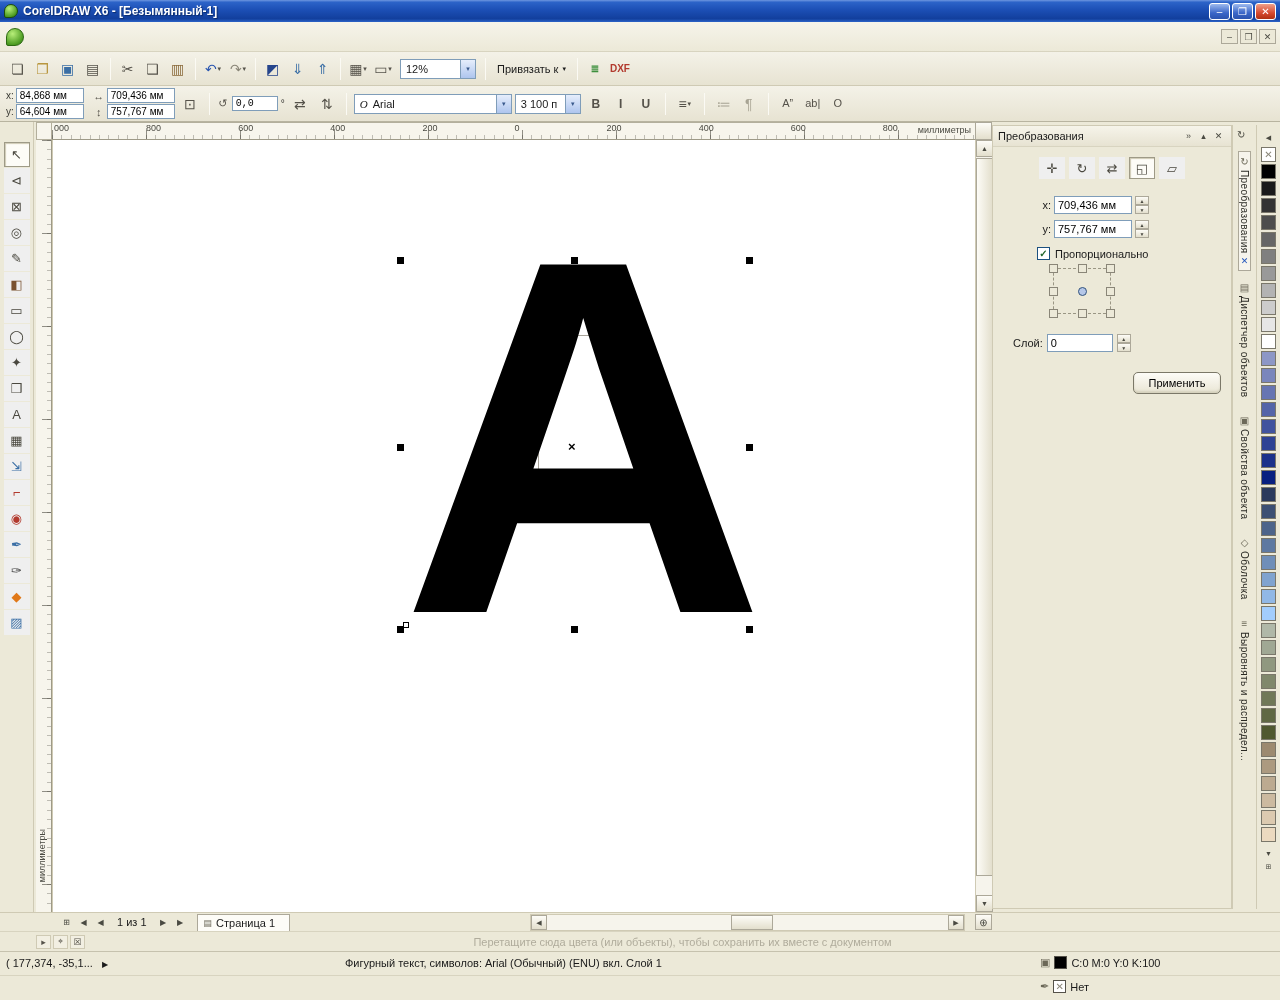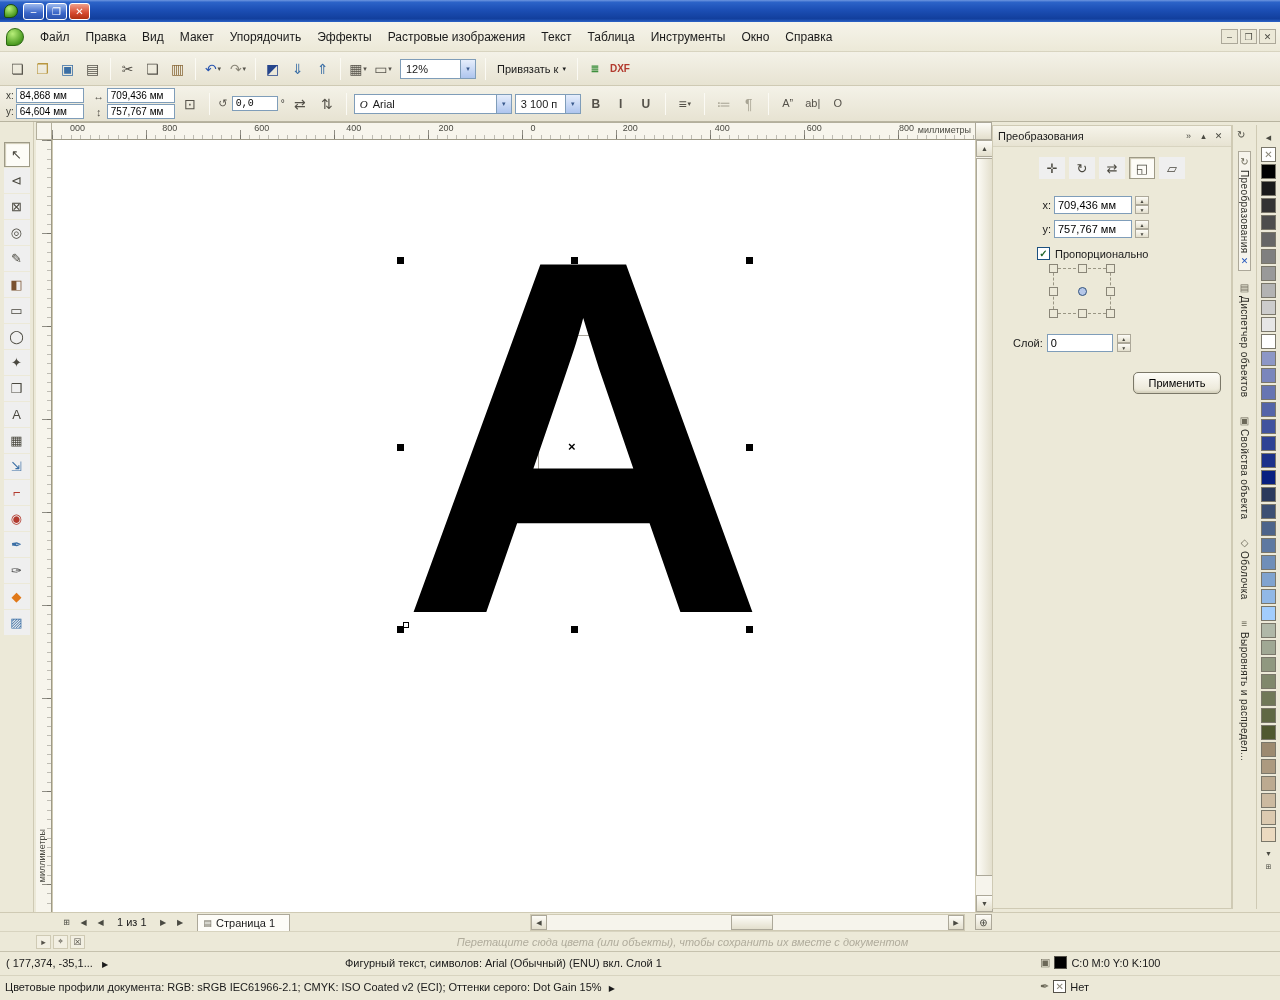--- a/index.html
+++ b/index.html
@@ -58,21 +58,21 @@
   
   #main { position:absolute; left:0; top:122px; width:1280px; height:790px; background:#ece9d8; }
   #ruler-corner { position:absolute; left:36px; top:0; width:16px; height:18px; background:#f7f5ec;
     border:1px solid #b3af9c; }
   #hruler { position:absolute; left:52px; top:0; width:923px; height:18px; background:#f7f5ec;
     border-bottom:1px solid #9e9a87; border-top:1px solid #b3af9c;
     background-image:
       repeating-linear-gradient(to right, rgba(60,58,48,.55) 0 1px, transparent 1px 94px),
       repeating-linear-gradient(to right, rgba(60,58,48,.30) 0 1px, transparent 1px 9.4px);
     background-size:100% 9px,100% 4px; background-position:left bottom,left bottom; background-repeat:no-repeat; }
-  #hruler .nums { position:absolute; left:16px; top:0; width:100%; display:flex; padding-left:2px;justify-content:flex-end; }
+  #hruler .nums { position:absolute; left:0; top:0; width:100%; display:flex; padding-left:2px; }
   #hruler .nums span { width:94px; font-size:9px; color:#4a4a42; }
   #hruler .unit { position:absolute; right:4px; top:2px; font-size:9px; color:#4a4a42; background:#f7f5ec; padding-left:3px; }
   #vruler { position:absolute; left:36px; top:18px; width:16px; height:772px; background:#f7f5ec;
     border-right:1px solid #9e9a87;
     background-image:
       repeating-linear-gradient(to bottom, rgba(60,58,48,.55) 0 1px, transparent 1px 93px),
       repeating-linear-gradient(to bottom, rgba(60,58,48,.30) 0 1px, transparent 1px 9.3px);
     background-size:9px 100%,4px 100%; background-position:right top,right top; background-repeat:no-repeat; }
   #vruler .nums { position:absolute; top:14px; left:0; display:flex; flex-direction:column; }
   #vruler .nums span { height:93px; font-size:9px; color:#4a4a42; transform:rotate(-90deg); width:14px; }
@@ -171,21 +171,21 @@
   #hscroll .right { position:absolute; right:0; top:0; width:16px; height:15px; }
   #hscroll .thumb { position:absolute; left:200px; top:0; width:42px; height:15px;
     background:linear-gradient(180deg,#fdfcf7,#e3dfcd); border:1px solid #aca899; }
   #canvas-zoom-btn { position:absolute; left:975px; top:1px; width:17px; height:16px; font-size:10px; }
 
   #draghint { position:absolute; left:0; top:931px; width:1280px; height:20px; background:#ece9d8;
     border-top:1px solid #d8d4c0; display:flex; align-items:center; }
   #macro-btns { display:flex; gap:2px; padding-left:36px; }
   .mbtn { width:15px; height:14px; font-size:9px; color:#55524a; display:flex; align-items:center; justify-content:center;
     border:1px solid #cfcab4; background:#f2efe2; }
-  #draghint .hint { flex:1; text-align:center; color:#b0ac9c; font-style:italic; font-size:11px; }
+  #draghint .hint { flex:1; text-align:center; color:#b0ac9c; font-size:11px; }
 
   #statusrow { position:absolute; left:0; top:951px; width:1280px; height:24px; background:#ece9d8;
     border-top:1px solid #c6c2ae; font-size:11px; }
   #coords { position:absolute; left:6px; top:5px; }
   #coords .caret { font-size:8px; margin-left:6px; }
   #object-info { position:absolute; left:345px; top:5px; }
   #fill-ind { position:absolute; left:1040px; top:4px; display:flex; align-items:center; gap:4px; }
   .ind-icon { font-size:11px; color:#6b6858; }
   .ind-swatch { width:13px; height:13px; border:1px solid #55524a; }
   #profilerow { position:absolute; left:0; top:975px; width:1280px; height:25px; background:#ece9d8;
@@ -195,44 +195,30 @@
   #outline-ind { position:absolute; left:1040px; top:4px; display:flex; align-items:center; gap:4px; }
   #outline-swatch { background:#fff; font-size:10px; line-height:11px; text-align:center; color:#8a8678; }
 </style>
 </head>
 <body>
 
 <div id="app">
 
   <div id="titlebar">
     <div class="appicon"></div>
+    <div class="title">CorelDRAW X6 - [Безымянный-1]</div>
     <div class="winbtns">
       <div class="winbtn">–</div>
       <div class="winbtn">❐</div>
       <div class="winbtn close">✕</div>
     </div>
   </div>
 
   <div id="menubar">
     <div class="menulogo"></div>
-    <div style="display:flex">
-
-    <div class="menu-item">Файл</div>
-        <div class="menu-item">Правка</div>
-        <div class="menu-item">Вид</div>
-        <div class="menu-item">Макет</div>
-        <div class="menu-item">Упорядочить</div>
-        <div class="menu-item">Эффекты</div>
-        <div class="menu-item">Растровые изображения</div>
-        <div class="menu-item">Текст</div>
-        <div class="menu-item">Таблица</div>
-        <div class="menu-item">Инструменты</div>
-        <div class="menu-item">Окно</div>
-        <div class="menu-item">Справка</div>
-      </div>
     <div class="spacer"></div>
     <div class="docbtn">–</div>
     <div class="docbtn">❐</div>
     <div class="docbtn">✕</div>
   </div>
 
   <div id="stdbar">
     <div class="tgroup">
 
     <button class="tbtn">
@@ -718,24 +704,20 @@
     </span>
     <span id="object-info">Фигурный текст, символов: Arial (Обычный) (ENU) вкл. Слой 1</span>
     <span id="fill-ind">
       <span class="ind-icon">▣</span>
       <span class="ind-swatch" id="fill-swatch" style="background: rgb(0, 0, 0);"></span>
       <span>C:0 M:0 Y:0 K:100</span>
     </span>
   </div>
 
   <div id="profilerow">
-    <span id="profiles">
-      <span>Цветовые профили документа: RGB: sRGB IEC61966-2.1; CMYK: ISO Coated v2 (ECI); Оттенки серого: Dot Gain 15%</span>
-      <span class="caret">▶</span>
-    </span>
     <span id="outline-ind">
       <span class="ind-icon">✒</span>
       <span class="ind-swatch" id="outline-swatch">✕</span>
       <span>Нет</span>
     </span>
   </div>
 
 </div>
 
 </body></html>

